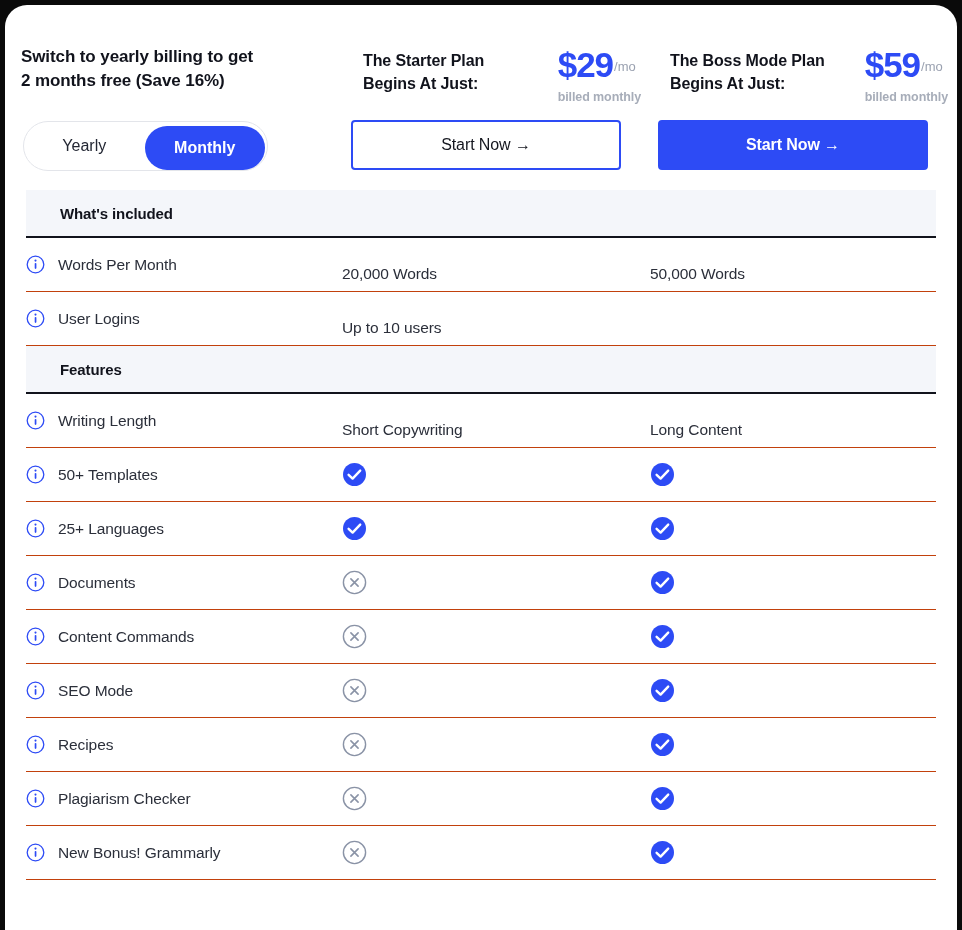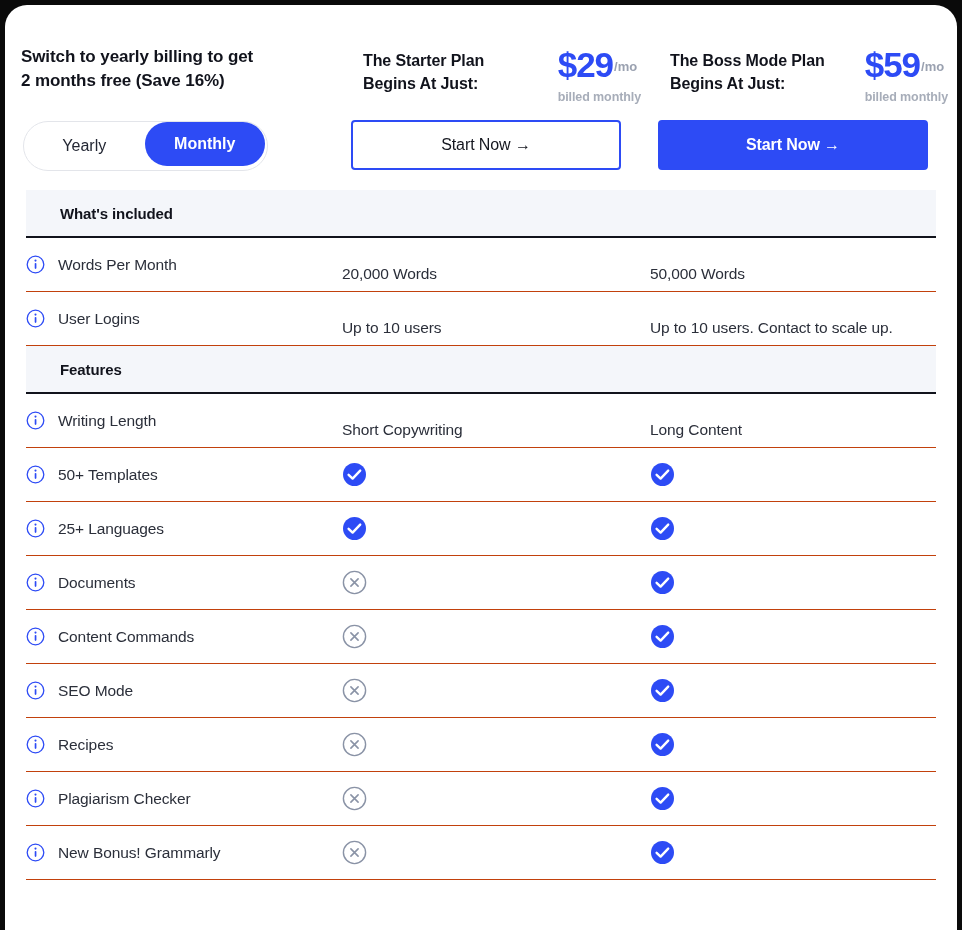--- a/index.html
+++ b/index.html
@@ -43,21 +43,21 @@
 
   .toggle {
     position: absolute;
     left: 18px;
     top: 116px;
     width: 245px;
     height: 50px;
     border: 1.5px solid #e3e5ea;
     border-radius: 26px;
     display: flex;
-    align-items: flex-start;
+    align-items: flex-end;
     background: #ffffff;
   }
   .toggle-opt {
     flex: 1;
     height: 100%;
     display: flex;
     align-items: center;
     justify-content: center;
     font-size: 16px;
     color: #232733;
@@ -98,21 +98,21 @@
   }
   .price-line { white-space: nowrap; }
   .price {
     font-size: 35px;
     font-weight: bold;
     color: #2d4bf5;
     letter-spacing: -1px;
   }
   .permo {
     font-size: 13px;
-    font-weight: bold;
+    font-weight: normal;
     color: #9aa1b0;
     vertical-align: super;
     margin-left: 1px;
   }
   .billed {
     font-size: 12.5px;
     font-weight: bold;
     color: #a7adb9;
     margin-top: 5px;
     letter-spacing: -0.1px;
@@ -275,21 +275,20 @@
           <span>
             <svg width="19" height="19" viewBox="0 0 19 19">
               <circle cx="9.5" cy="9.5" r="8.3" fill="none" stroke="#2d4bf5" stroke-width="1.3"></circle>
               <circle cx="9.5" cy="5.6" r="1.05" fill="#2d4bf5"></circle>
               <rect x="8.7" y="7.9" width="1.7" height="6.0" rx="0.8" fill="#2d4bf5"></rect>
             </svg>
           </span>
           <span class="feature-label">User Logins</span>
         </div>
         <div class="cell-val c2">Up to 10 users</div>
-        <div class="cell-val c3">Up to 10 users. Contact to scale up.</div>
       </div>
       <div class="section-head">
         <span class="section-head-label">Features</span>
       </div>
       <div class="row">
         <div class="cell-name">
           <span>
             <svg width="19" height="19" viewBox="0 0 19 19">
               <circle cx="9.5" cy="9.5" r="8.3" fill="none" stroke="#2d4bf5" stroke-width="1.3"></circle>
               <circle cx="9.5" cy="5.6" r="1.05" fill="#2d4bf5"></circle>

